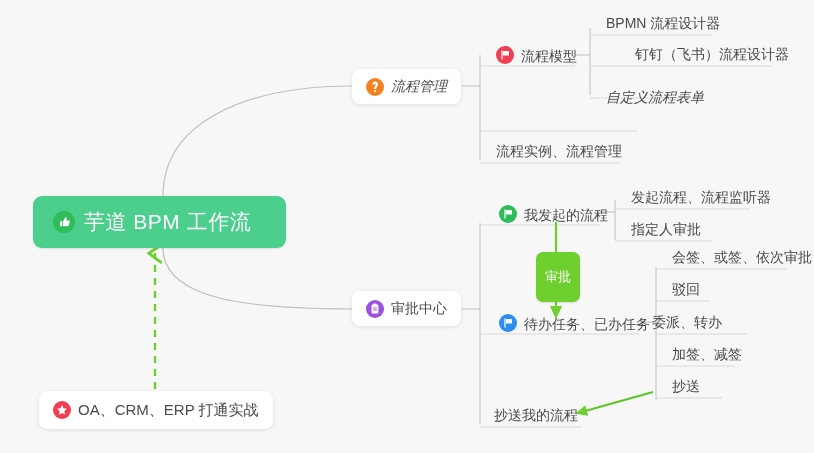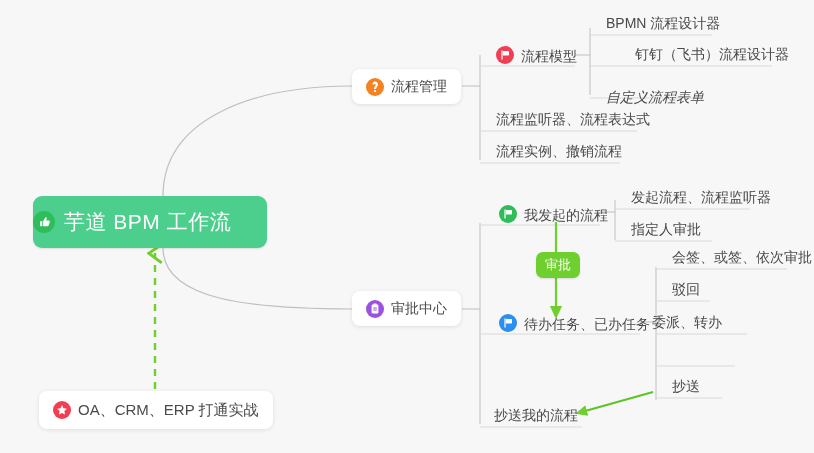--- a/index.html
+++ b/index.html
@@ -9,40 +9,40 @@
     font-family:"Liberation Sans","DejaVu Sans",sans-serif;
     overflow:hidden;
   }
   #canvas { position:relative; width:814px; height:453px; }
 
   svg.links { position:absolute; left:0; top:0; width:814px; height:453px; pointer-events:none; }
 
   
   .root-node{
     position:absolute; left:33px; top:196px;
-    width:234px; height:52px;
+    width:253px; height:52px;
     background:#4cce8d; border-radius:9px;
     display:flex; align-items:center; gap:9px;
-    padding-left:0;
+    padding-left:20px;
     box-shadow:0 1px 2px rgba(0,0,0,.10);
     text-align:center;
   }
   .root-label{ color:#ffffff; font-size:21px; letter-spacing:.5px; white-space:nowrap; }
 
   
   .card{
     position:absolute; background:#ffffff;
     border-radius:8px;
     display:flex; align-items:center; gap:7px;
     padding:0 14px;
     box-shadow:0 1px 4px rgba(0,0,0,.10);
   }
   .card-label{ color:#4a4a4a; font-size:14px; white-space:nowrap; }
 
-  #node-liuchengguanli{ left:352px; top:69px; height:35px; }
+  #node-liuchengguanli{ left:352px; top:69px; height:35px;font-style:italic; }
   #node-shenpizhongxin{ left:352px; top:291px; height:35px; }
   #node-oacrm{ left:39px; top:391px; height:38px; }
   #node-oacrm .card-label{ font-size:15px; }
 
   
   .tnode{
     position:absolute;
     display:flex; align-items:flex-end; gap:7px;
     padding:0 6px 21px 6px;
     white-space:nowrap;
@@ -55,21 +55,21 @@
     display:inline-flex; align-items:center; justify-content:center;
     flex:0 0 auto;
   }
   .badge svg{ display:block; }
   .badge-lg{ width:22px; height:22px; }
 
   
   .pill{
     position:absolute; left:536px; top:252px;
     background:#6ecf2e; border-radius:7px;
-    padding:4px 9px;
+    padding:16px 9px;
     color:#ffffff; font-size:13px;
     box-shadow:0 1px 2px rgba(0,0,0,.12);
   }
 </style>
 </head>
 <body>
 
 <div id="canvas">
 
   <svg class="links" viewBox="0 0 814 453" xmlns="http://www.w3.org/2000/svg">
@@ -173,26 +173,23 @@
     <span class="badge">
       <svg width="18" height="18" viewBox="0 0 18 18">
         <circle cx="9" cy="9" r="9" fill="#f23e52"></circle>
         <rect x="5.4" y="4.3" width="1.25" height="9.4" rx=".6" fill="#ffffff"></rect>
         <path d="M7.0 5.0h5.4c.4 0 .6.3.6.6v3.2c0 .4-.2.6-.6.6H7.0z" fill="#ffffff"></path>
       </svg>
     </span>
     <span class="t">流程模型</span>
   </div>
 
-  <div class="tnode" style="left:490px; top:111px;">
-    <span class="t">流程监听器、流程表达式</span>
-  </div>
 
   <div class="tnode" style="left:490px; top:143px;">
-    <span class="t">流程实例、撤销流程</span>
+    <span class="t">流程实例、流程管理</span>
   </div>
 
   <div class="tnode" style="left:600px; top:15px;">
     <span class="t">BPMN 流程设计器</span>
   </div>
   <div class="tnode" style="left:600px; top:46px;margin-left:29px;">
     <span class="t">钉钉（飞书）流程设计器</span>
   </div>
   <div class="tnode" style="left:600px; top:89px;font-style:italic;">
     <span class="t">自定义流程表单</span>
@@ -233,20 +230,23 @@
 
   <div class="tnode" style="left:666px; top:249px;">
     <span class="t">会签、或签、依次审批</span>
   </div>
   <div class="tnode" style="left:666px; top:281px;">
     <span class="t">驳回</span>
   </div>
   <div class="tnode" style="left:646px; top:314px;">
     <span class="t">委派、转办</span>
   </div>
+  <div class="tnode" style="left:666px; top:346px;">
+    <span class="t">加签、减签</span>
+  </div>
   <div class="tnode" style="left:666px; top:378px;">
     <span class="t">抄送</span>
   </div>
 
   <div class="pill">
     <span>审批</span>
   </div>
 
 </div>
 

